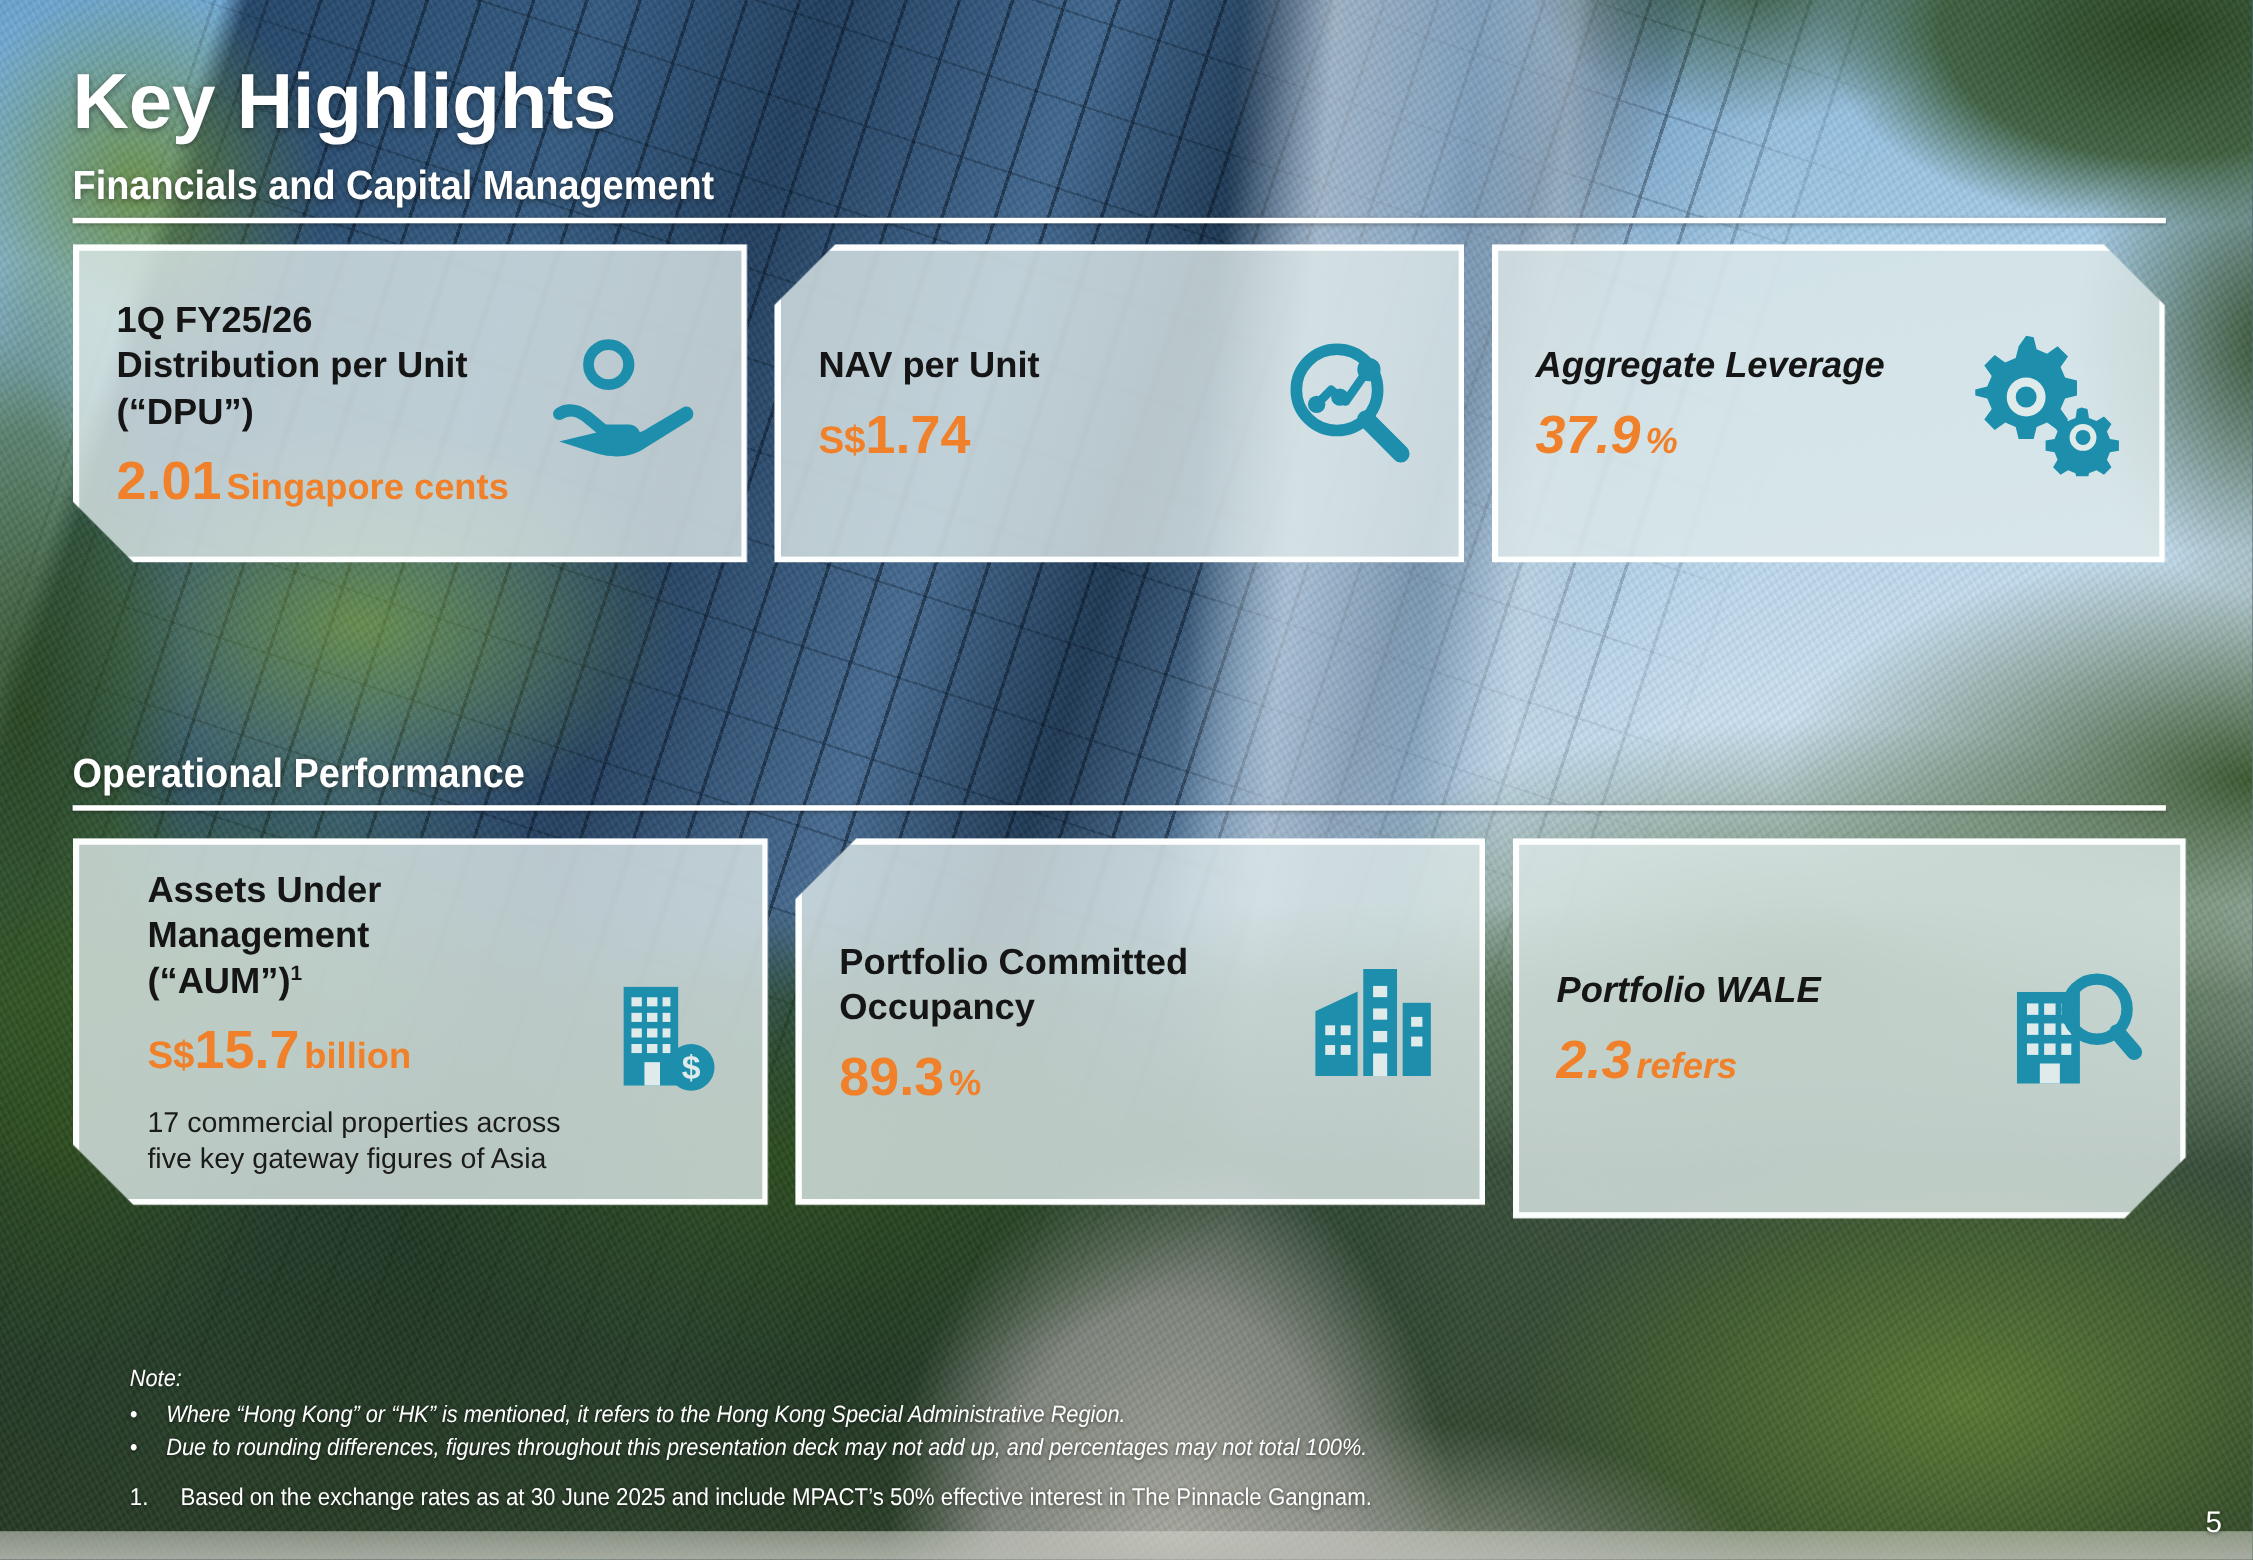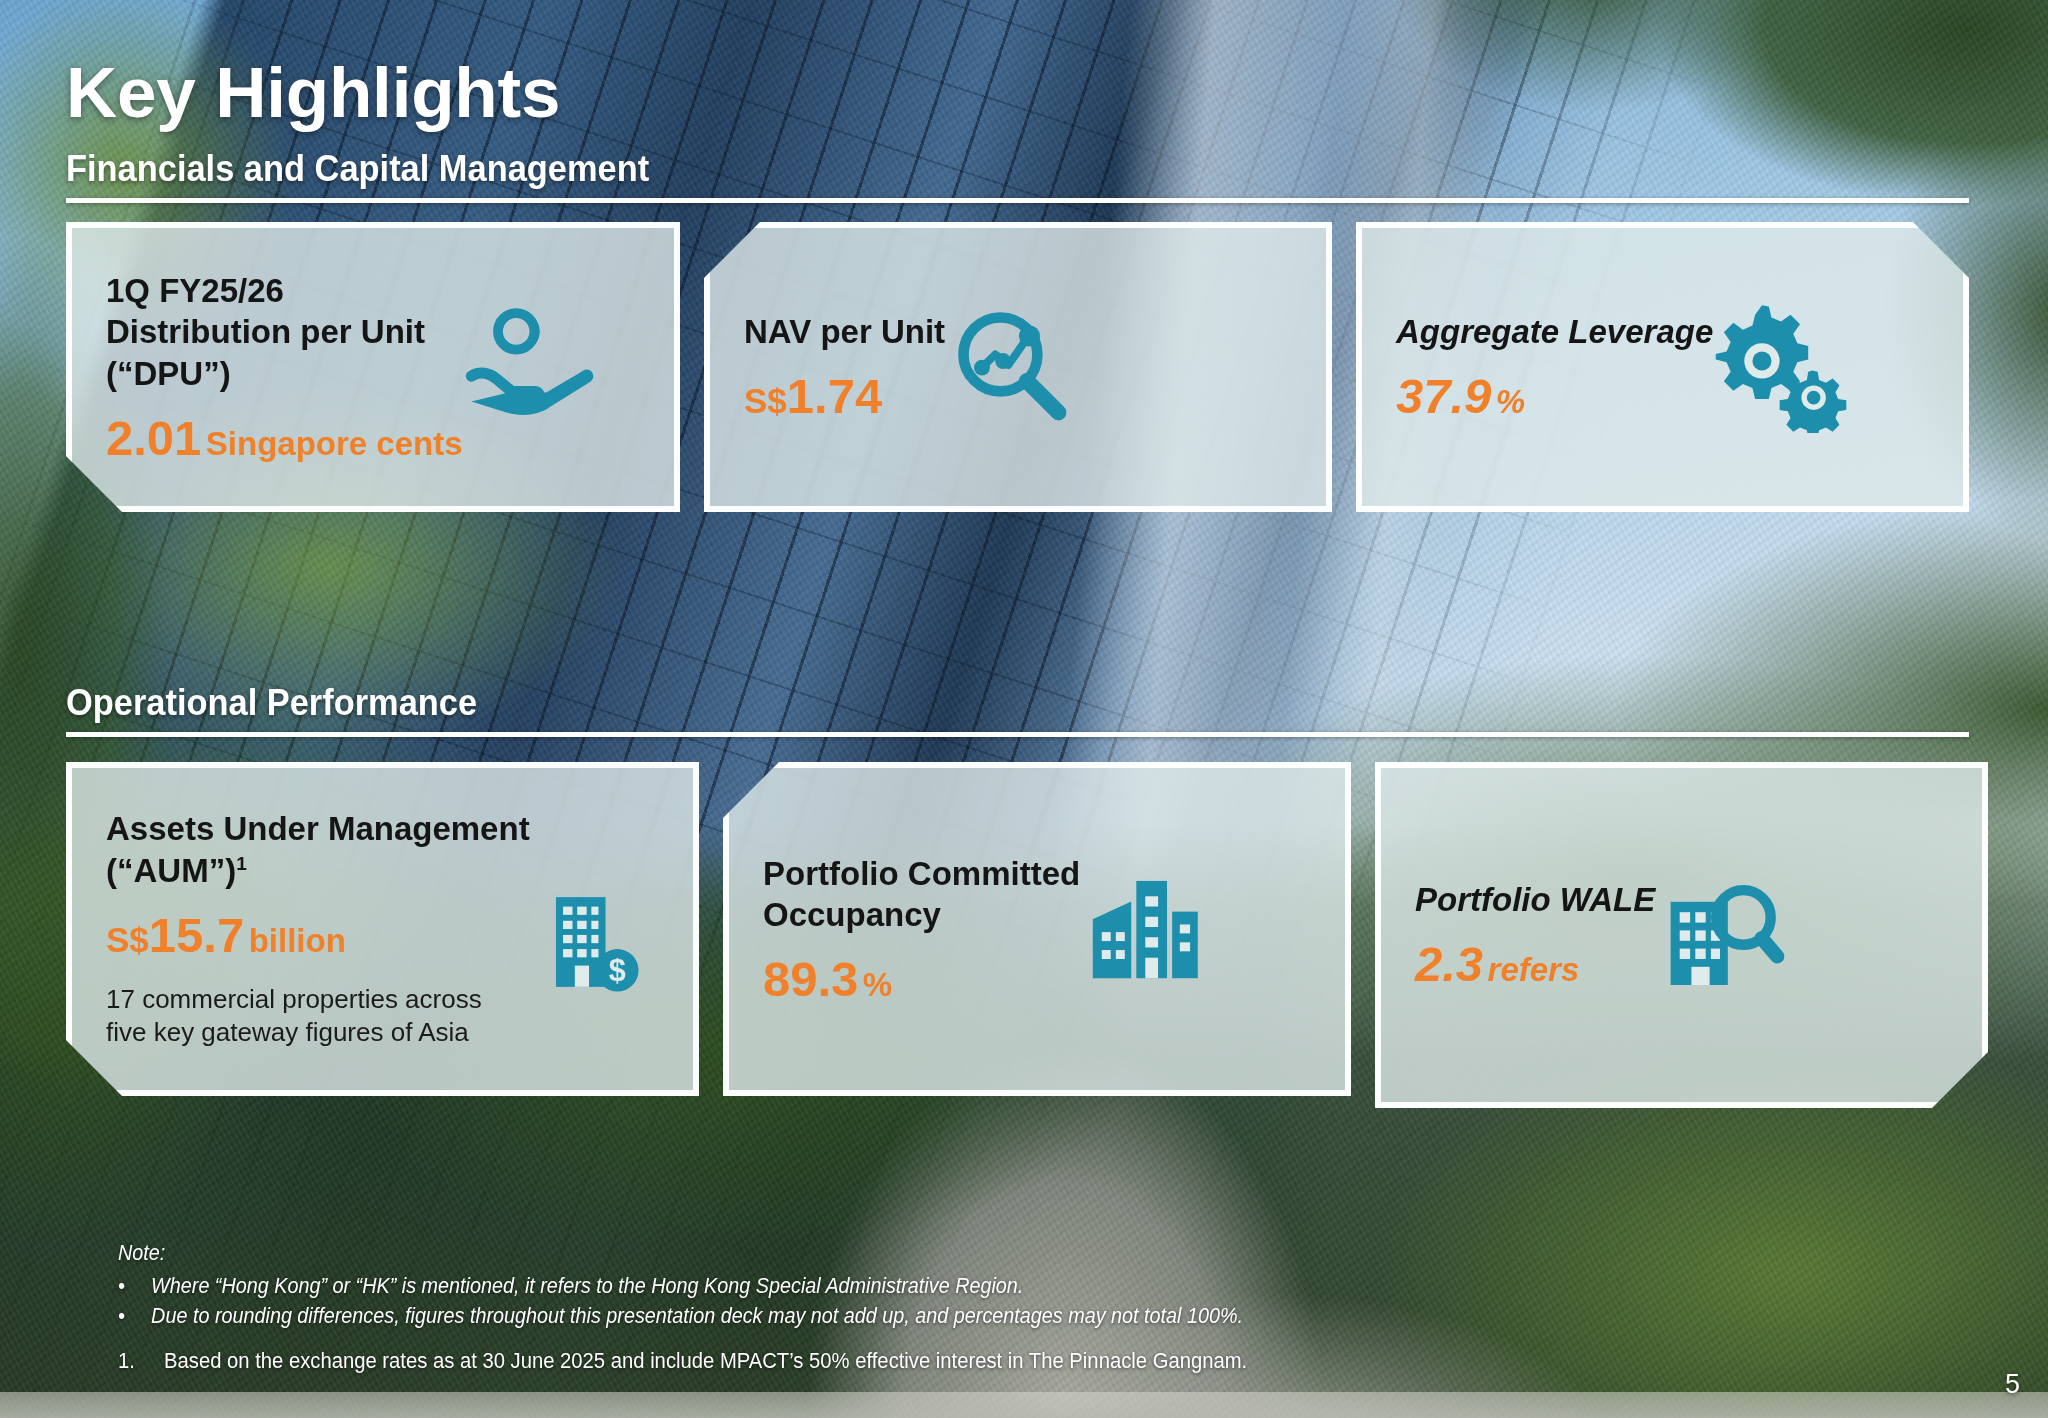--- a/index.html
+++ b/index.html
@@ -121,21 +121,21 @@
   .card {
     position: relative;
     background: rgba(222,234,234,.80);
     border: 6px solid rgba(255,255,255,.96);
     backdrop-filter: blur(2px);
     -webkit-backdrop-filter: blur(2px);
     display: flex; align-items: center;
   }
   .card .inner {
     position: relative; z-index: 2;
-    display: flex; align-items: center; justify-content: flex-start;
+    display: flex; align-items: center; justify-content: space-between;
     width: 100%; height: 100%; padding: 0 34px;
   }
   .card-text { position: relative; z-index: 2; }
 
   
   .notch-bl { clip-path: polygon(0 0, 100% 0, 100% 100%, 56px 100%, 0 calc(100% - 56px)); }
   .notch-tl { clip-path: polygon(56px 0, 100% 0, 100% 100%, 0 100%, 0 56px); }
   .notch-tr { clip-path: polygon(0 0, calc(100% - 56px) 0, 100% 56px, 100% 100%, 0 100%); }
   .notch-br { clip-path: polygon(0 0, 100% 0, 100% calc(100% - 56px), calc(100% - 56px) 100%, 0 100%); }
 
@@ -283,21 +283,21 @@
       </div>
     </div>
 
     <div class="section" style="top:682px;">
       <div class="section-head">Operational Performance</div>
       <div class="section-rule"></div>
     </div>
 
     <div class="row" style="top:762px;">
 
-      <div class="card notch-bl" style="width:633px;height:334px;">
+      <div class="card notch-bl" style="width:633px;height:334px;padding-left:28px;">
         <div class="inner">
           <div class="card-text">
             <div class="c-label">
               <div>Assets Under Management</div>
               <div>
                 <span>(“AUM”)</span><sup>1</sup>
               </div>
             </div>
             <div class="c-value">
               <span class="v-pre">S$</span><span class="v-big">15.7</span>

